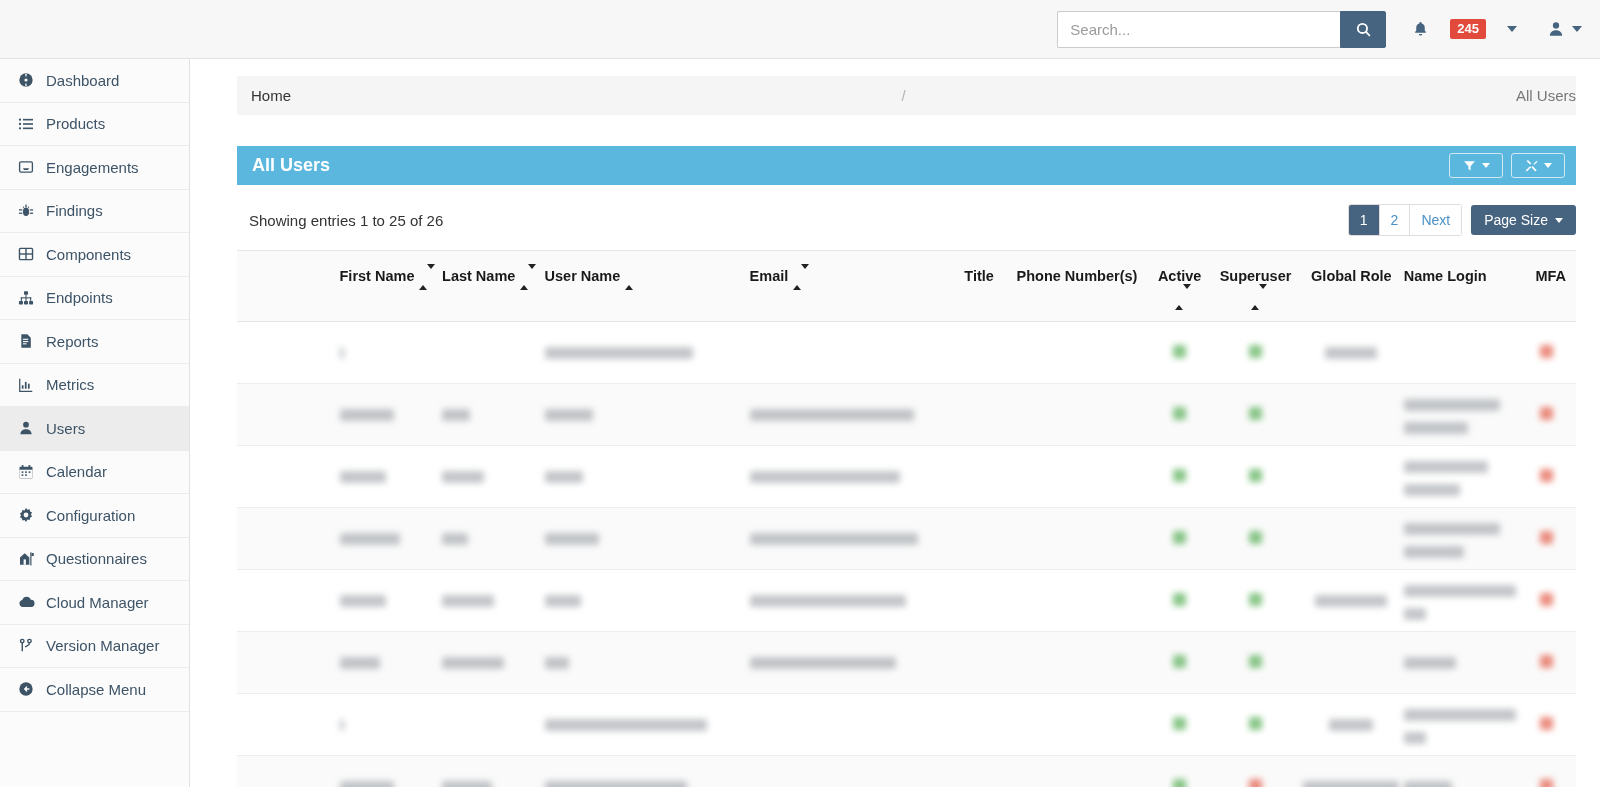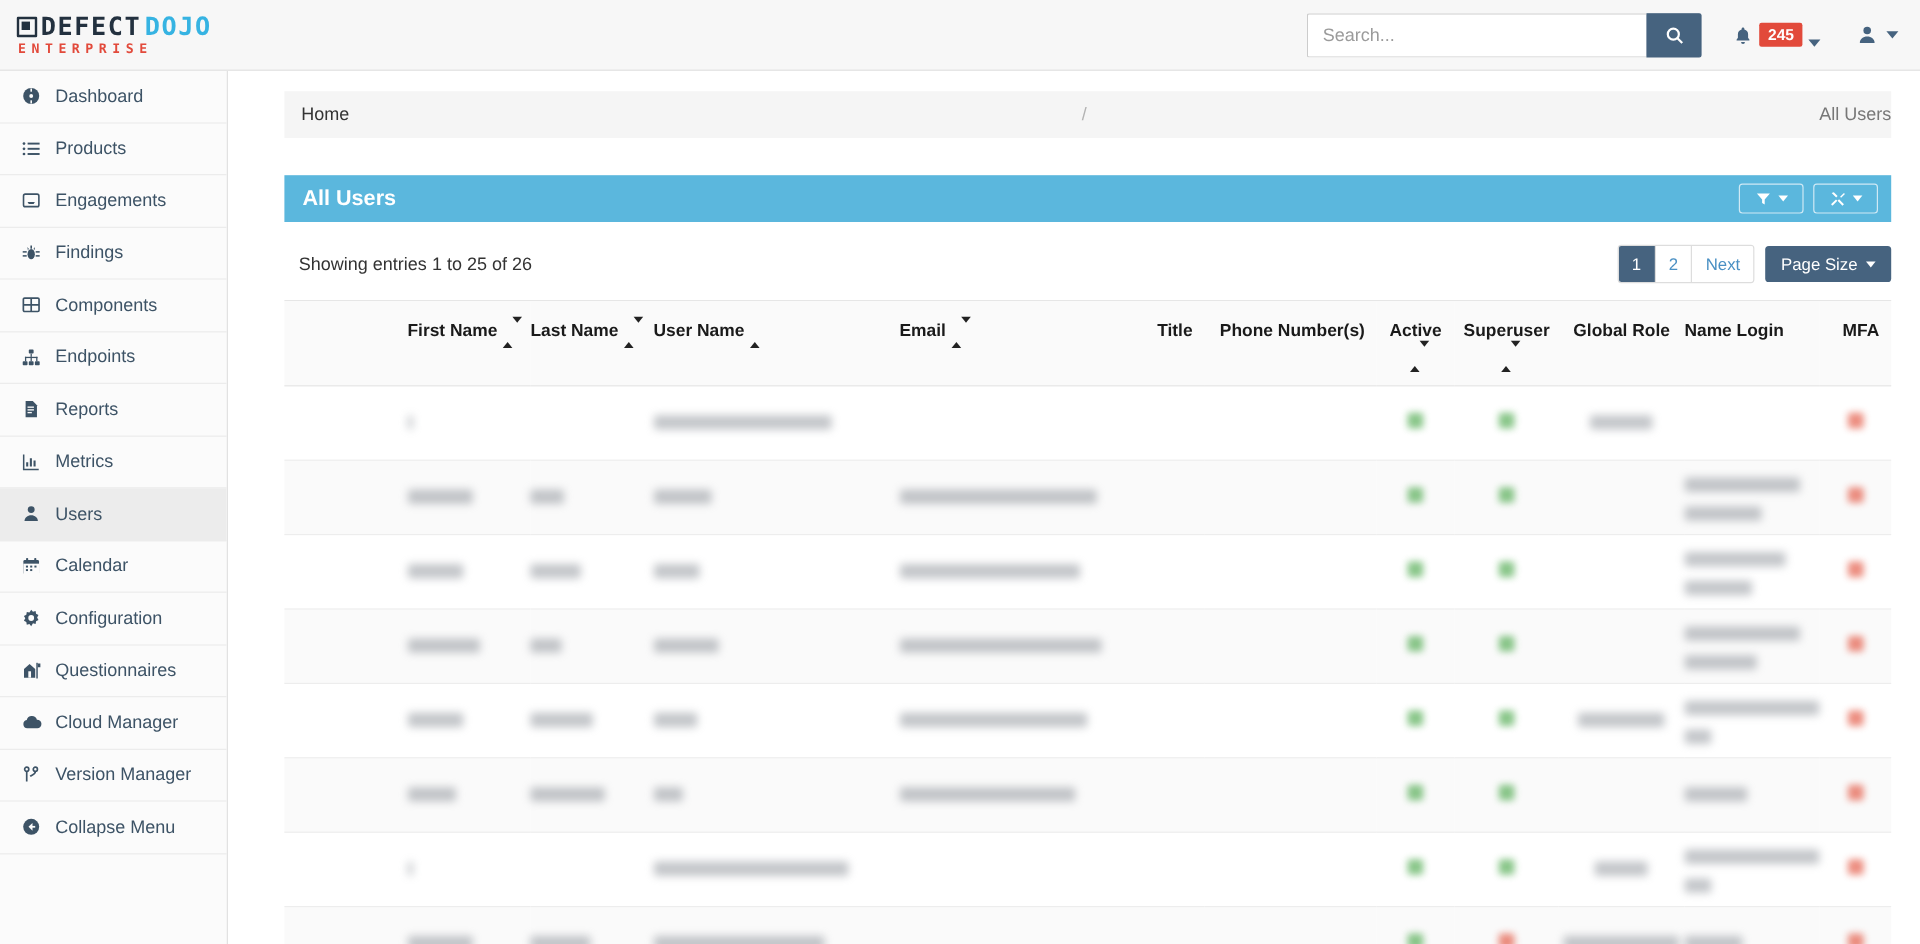--- a/index.html
+++ b/index.html
@@ -63,21 +63,21 @@
     outline: none;
     border-radius: 2px 0 0 2px;
   }
   .search-input::placeholder { color: #9b9b9b; }
   .search-btn {
     width: 46px; height: 37px;
     background: #46637f; border: 1px solid #46637f;
     display: flex; align-items: center; justify-content: center;
     cursor: pointer; border-radius: 0 2px 2px 0;
   }
-  .notif { display: flex; align-items: flex-end; gap: 5px; margin-right: 30px; cursor: pointer; }
+  .notif { display: flex; align-items: center; gap: 21px; margin-right: 30px; cursor: pointer; }
   .bell { color: #46637f; }
   .badge {
     background: #e24a3b; color: #fff;
     font-size: 13px; font-weight: bold;
     padding: 3px 7px 4px; border-radius: 2px;
     line-height: 1;
   }
   .caret-down {
     width: 0; height: 0;
     border-left: 5px solid transparent;
@@ -237,28 +237,20 @@
   col.c-gr  { width: 102px; }
   col.c-ll  { width: 110px; }
   col.c-mfa { width: 58px; }
 </style>
 </head>
 <body>
 
 <div class="app">
 
   <div class="topbar">
-    <div class="brand">
-      <div class="brand-row1">
-        <span class="logo-mark"></span>
-        <span class="logo-defect">DEFECT</span>
-        <span class="logo-dojo">DOJO</span>
-      </div>
-      <div class="brand-row2">ENTERPRISE</div>
-    </div>
 
     <div class="topbar-right">
       <div class="searchwrap">
         <input class="search-input" type="text" placeholder="Search..." style="">
         <div class="search-btn">
           <svg width="17" height="17" viewBox="0 0 24 24" fill="none" stroke="#ffffff" stroke-width="2.6">
             <circle cx="10.5" cy="10.5" r="6.5"></circle>
               <line x1="15.4" y1="15.4" x2="21" y2="21"></line>
           </svg>
         </div>

